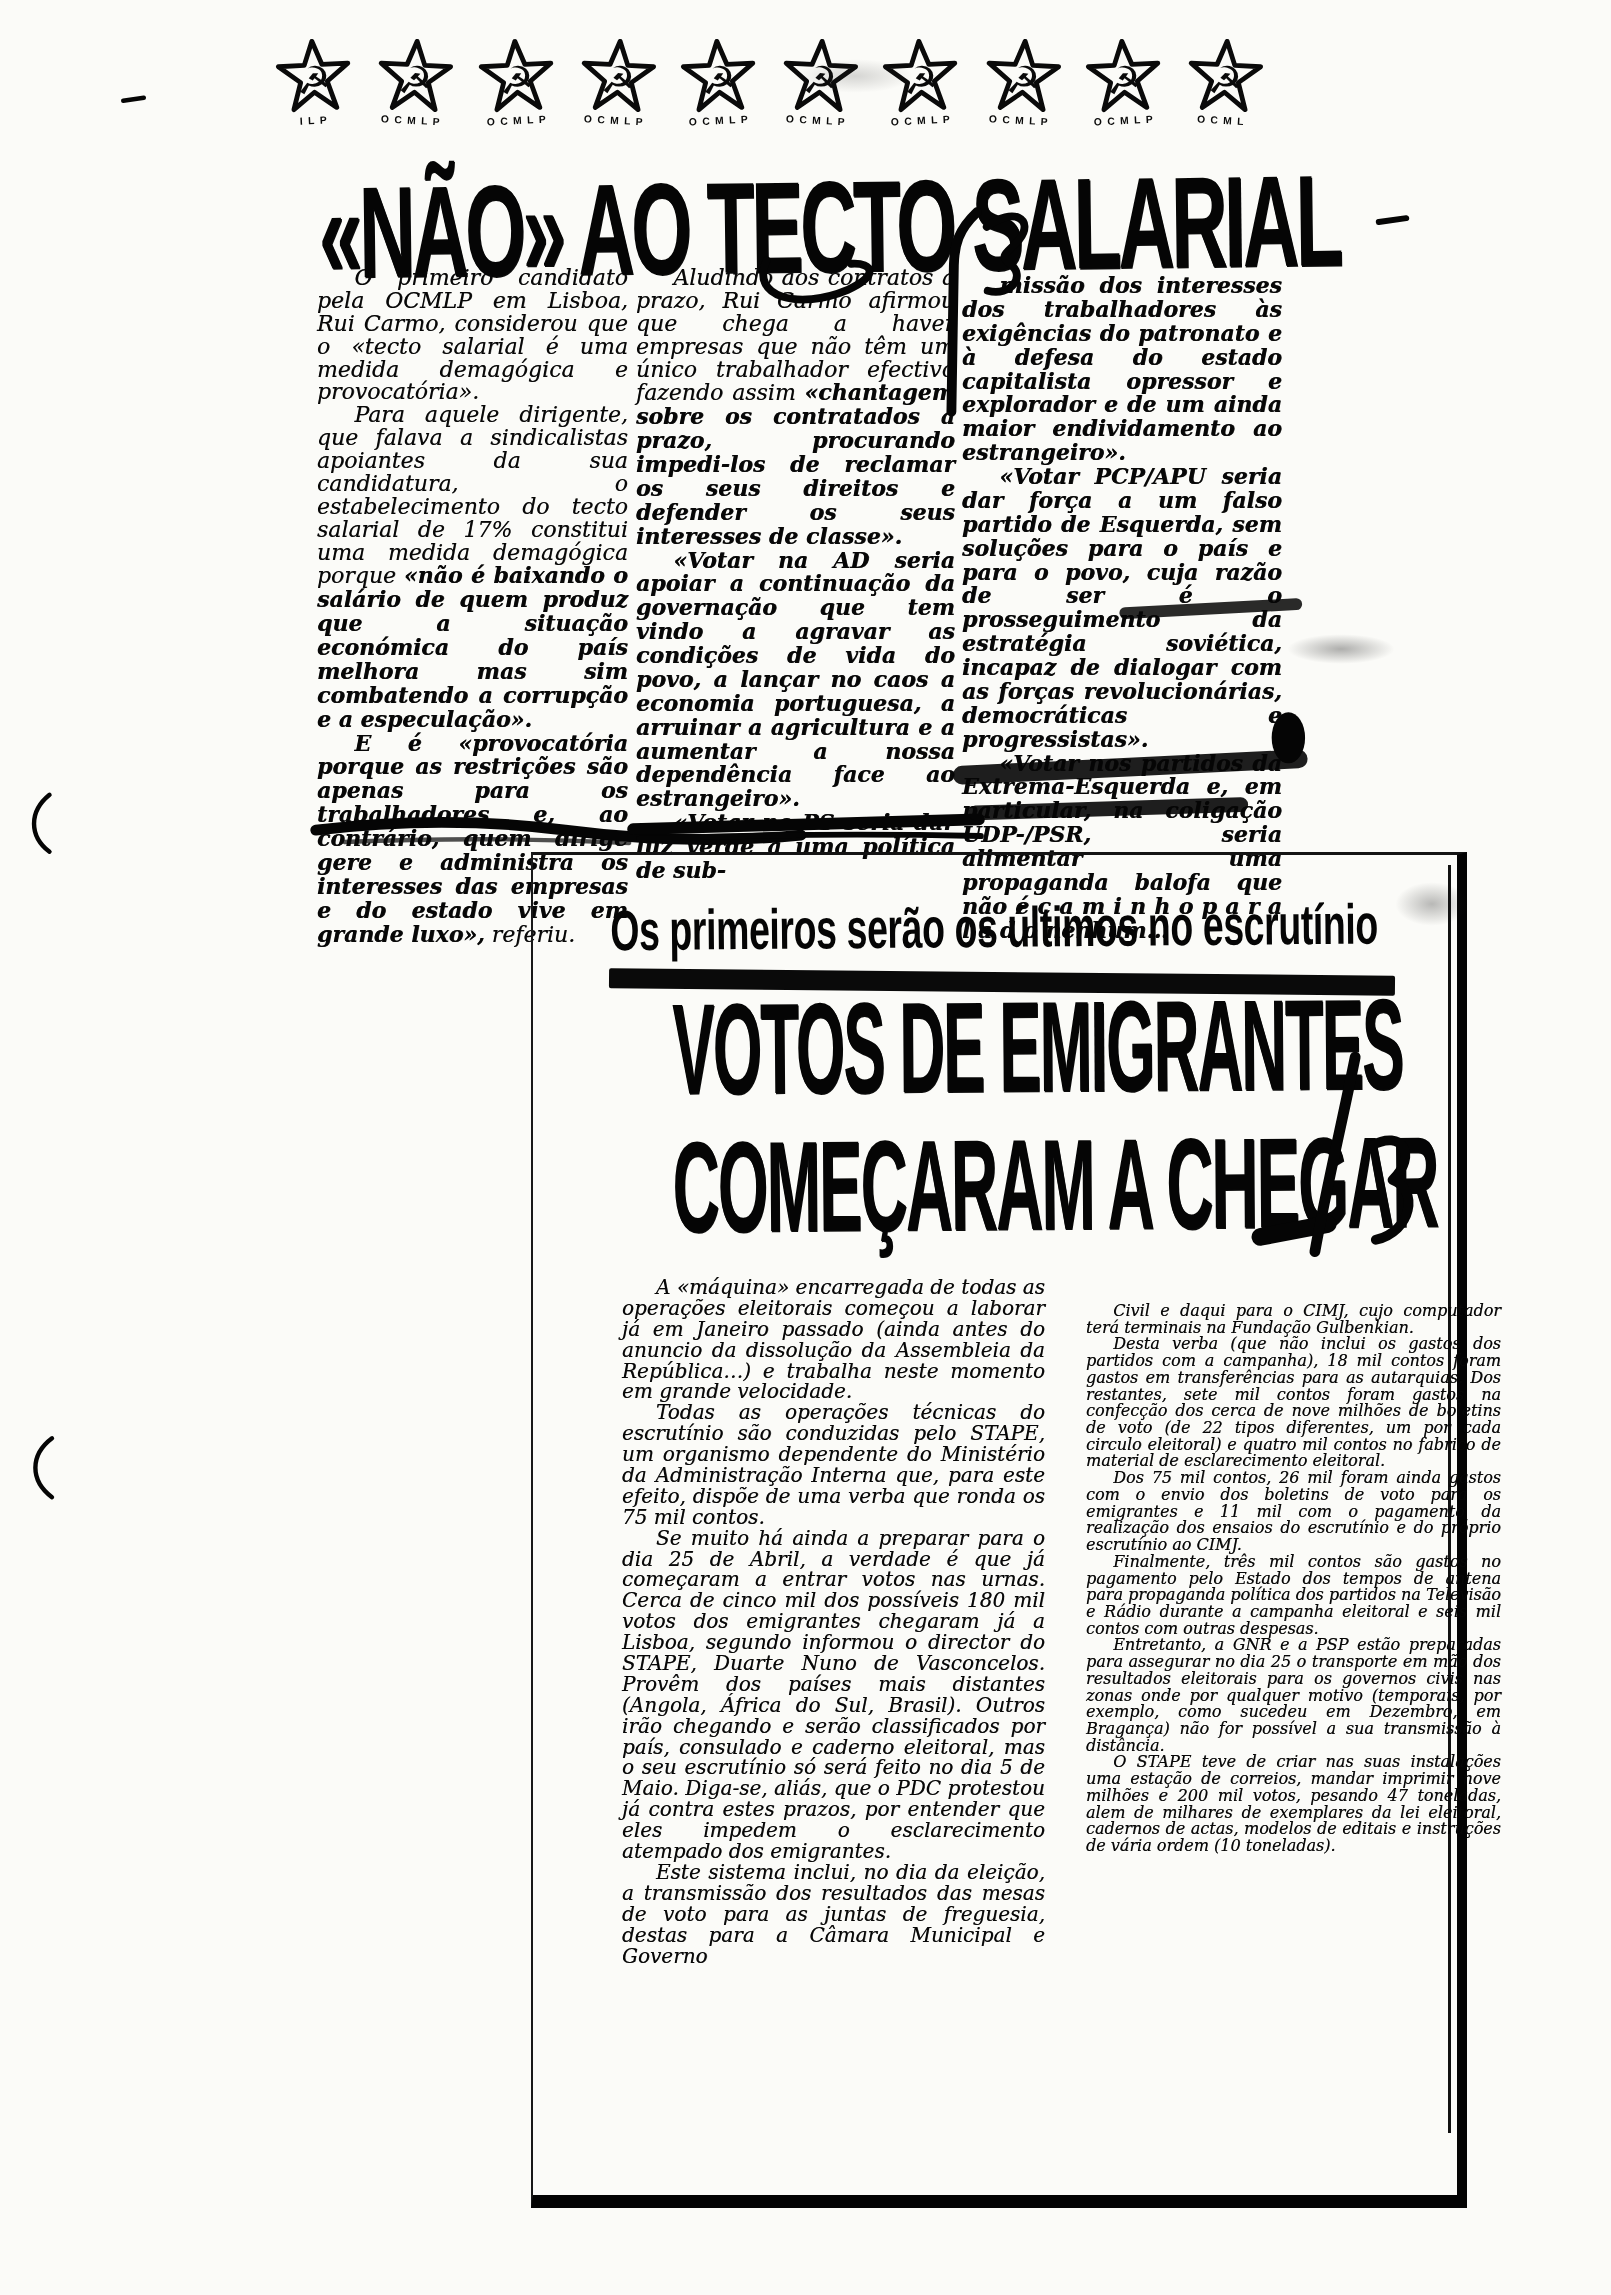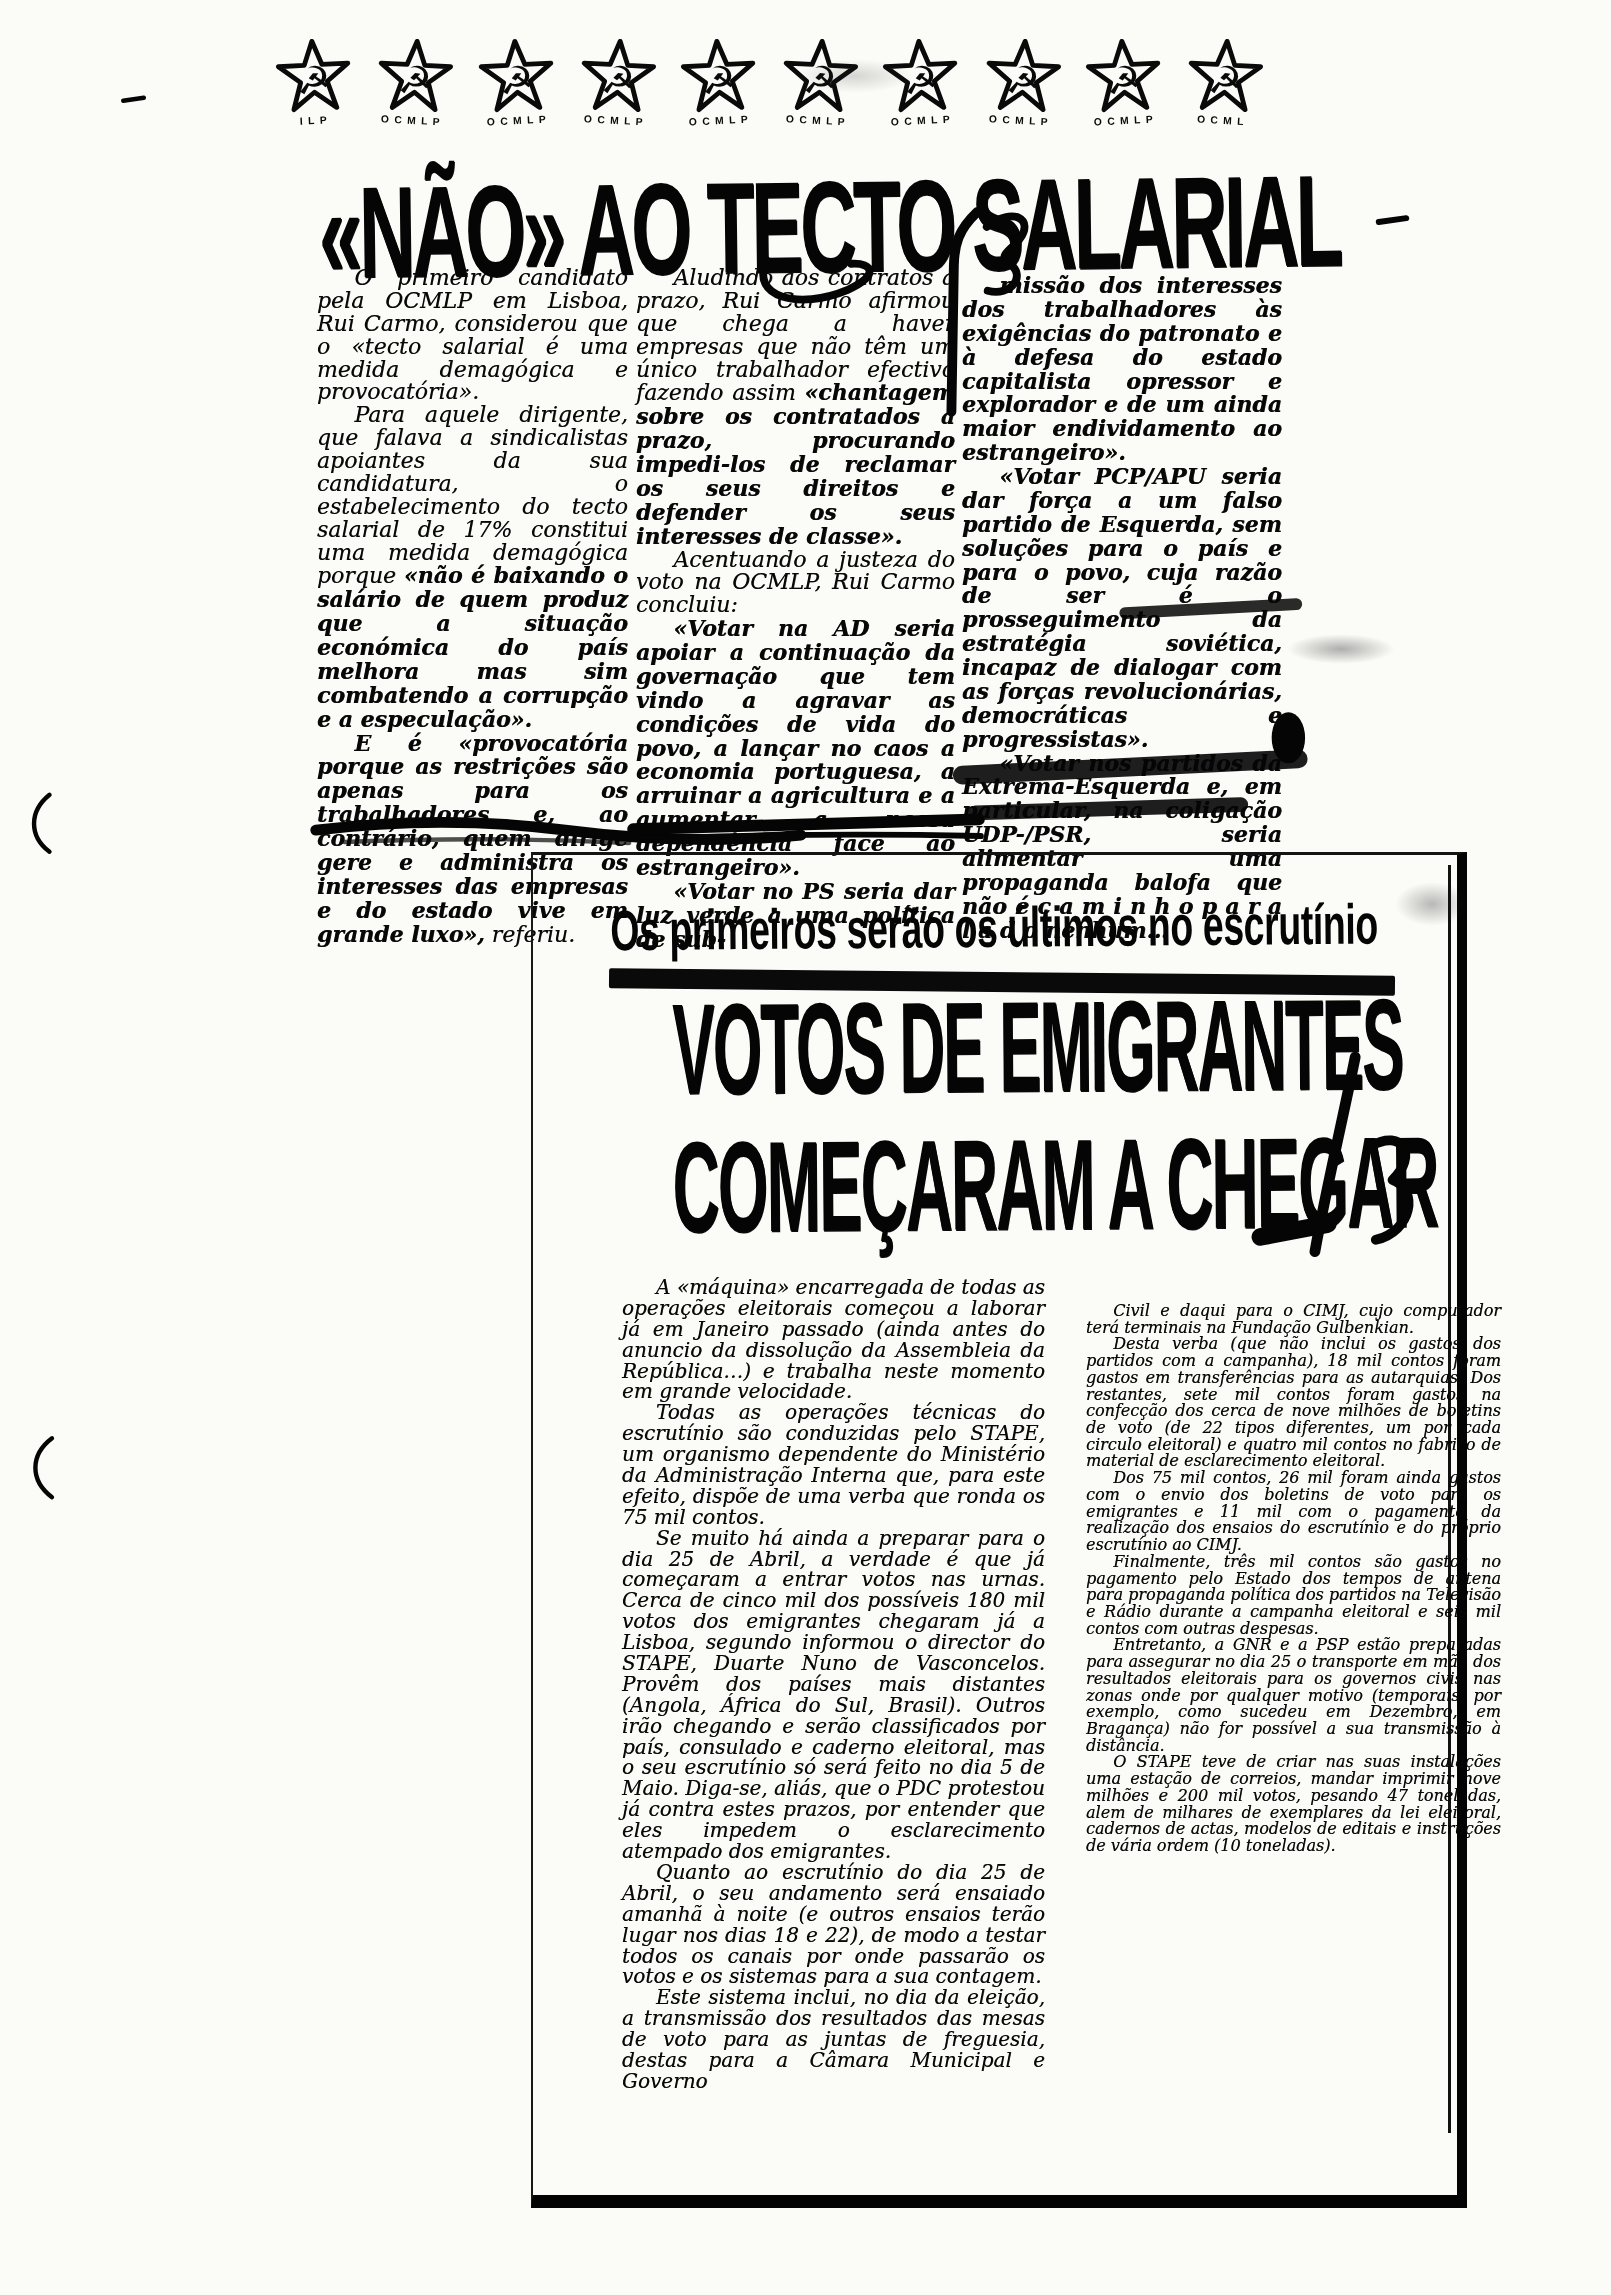--- a/index.html
+++ b/index.html
@@ -134,41 +134,39 @@
     </div>
 
   <div id="headline1" class="cond">«NÃO» AO TECTO SALARIAL</div>
   <div id="a1c1" class="col">
       <p><span>O primeiro candidato pela OCMLP em Lisboa, Rui Carmo, considerou que o «tecto salarial é uma medida demagógica e provocatória».</span></p>
       <p><span>Para aquele dirigente, que falava a sindicalistas apoiantes da sua candidatura, o estabelecimento do tecto salarial de 17% constitui uma medida demagógica porque </span><span class="b">«não é baixando o salário de quem produz que a situação económica do país melhora mas sim combatendo a corrupção e a especulação».</span></p>
       <p><span class="b">E é «provocatória porque as restrições são apenas para os trabalhadores e, ao contrário, quem dirige gere e administra os interesses das empresas e do estado vive em grande luxo»,</span><span> referiu.</span></p>
     </div>
   <div id="a1c2" class="col">
       <p><span>Aludindo aos contratos a prazo, Rui Carmo afirmou que chega a haver empresas que não têm um único trabalhador efectivo fazendo assim </span><span class="b">«chantagem sobre os contratados a prazo, procurando impedi-los de reclamar os seus direitos e defender os seus interesses de classe».</span></p>
-      <p><span>Acentuando a justeza do voto na OCMLP, Rui Carmo concluiu:</span></p>
       <p><span class="b">«Votar na AD seria apoiar a continuação da governação que tem vindo a agravar as condições de vida do povo, a lançar no caos a economia portuguesa, a arruinar a agricultura e a aumentar a nossa dependência face ao estrangeiro».</span></p>
       <p><span class="b">«Votar no PS seria dar luz verde a uma política de sub-</span></p>
     </div>
   <div id="a1c3" class="col">
       <p><span class="b">missão dos interesses dos trabalhadores às exigências do patronato e à defesa do estado capitalista opressor e explorador e de um ainda maior endividamento ao estrangeiro».</span></p>
       <p><span class="b">«Votar PCP/APU seria dar força a um falso partido de Esquerda, sem soluções para o país e para o povo, cuja razão de ser é o prosseguimento da estratégia soviética, incapaz de dialogar com as forças revolucionárias, democráticas e progressistas».</span></p>
       <p><span class="b">«Votar nos partidos da Extrema-Esquerda e, em particular, na coligação UDP-/PSR, seria alimentar uma propaganda balofa que não é  c a m i n h o  p a r a  l a d o  nenhum…</span></p>
     </div>
 
   <div id="clip2-frame"></div>
   <div id="clip2-innerline"></div>
   <div id="kicker" class="cond">Os primeiros serão os últimos no escrutínio</div>
   <div id="kicker-bar"></div>
   <div id="headline2a" class="cond">VOTOS DE EMIGRANTES</div>
   <div id="headline2b" class="cond">COMEÇARAM A CHEGAR</div>
   <div id="a2c1" class="col">
       <p><span>A «máquina» encarregada de todas as operações eleitorais começou a laborar já em Janeiro passado (ainda antes do anuncio da dissolução da Assembleia da República…) e trabalha neste momento em grande velocidade.</span></p>
       <p><span>Todas as operações técnicas do escrutínio são conduzidas pelo STAPE, um organismo dependente do Ministério da Administração Interna que, para este efeito, dispõe de uma verba que ronda os 75 mil contos.</span></p>
       <p><span>Se muito há ainda a preparar para o dia 25 de Abril, a verdade é que já começaram a entrar votos nas urnas. Cerca de cinco mil dos possíveis 180 mil votos dos emigrantes chegaram já a Lisboa, segundo informou o director do STAPE, Duarte Nuno de Vasconcelos. Provêm dos países mais distantes (Angola, África do Sul, Brasil). Outros irão chegando e serão classificados por país, consulado e caderno eleitoral, mas o seu escrutínio só será feito no dia 5 de Maio. Diga-se, aliás, que o PDC protestou já contra estes prazos, por entender que eles impedem o esclarecimento atempado dos emigrantes.</span></p>
-      <p><span>Quanto ao escrutínio do dia 25 de Abril, o seu andamento será ensaiado amanhã à noite (e outros ensaios terão lugar nos dias 18 e 22), de modo a testar todos os canais por onde passarão os votos e os sistemas para a sua contagem.</span></p>
       <p><span>Este sistema inclui, no dia da eleição, a transmissão dos resultados das mesas de voto para as juntas de freguesia, destas para a Câmara Municipal e Governo</span></p>
     </div>
   <div id="a2c2" class="col">
       <p><span>Civil e daqui para o CIMJ, cujo computador terá terminais na Fundação Gulbenkian.</span></p>
       <p><span>Desta verba (que não inclui os gastos dos partidos com a campanha), 18 mil contos foram gastos em transferências para as autarquias. Dos restantes, sete mil contos foram gastos na confecção dos cerca de nove milhões de boletins de voto (de 22 tipos diferentes, um por cada circulo eleitoral) e quatro mil contos no fabrico de material de esclarecimento eleitoral.</span></p>
       <p><span>Dos 75 mil contos, 26 mil foram ainda gastos com o envio dos boletins de voto para os emigrantes e 11 mil com o pagamento da realização dos ensaios do escrutínio e do próprio escrutínio ao CIMJ.</span></p>
       <p><span>Finalmente, três mil contos são gastos no pagamento pelo Estado dos tempos de antena para propaganda política dos partidos na Televisão e Rádio durante a campanha eleitoral e seis mil contos com outras despesas.</span></p>
       <p><span>Entretanto, a GNR e a PSP estão preparadas para assegurar no dia 25 o transporte em mão dos resultados eleitorais para os governos civis nas zonas onde por qualquer motivo (temporais, por exemplo, como sucedeu em Dezembro, em Bragança) não for possível a sua transmissão à distância.</span></p>
       <p><span>O STAPE teve de criar nas suas instalações uma estação de correios, mandar imprimir nove milhões e 200 mil votos, pesando 47 toneladas, alem de milhares de exemplares da lei eleitoral, cadernos de actas, modelos de editais e instruções de vária ordem (10 toneladas).</span></p>
     </div>

